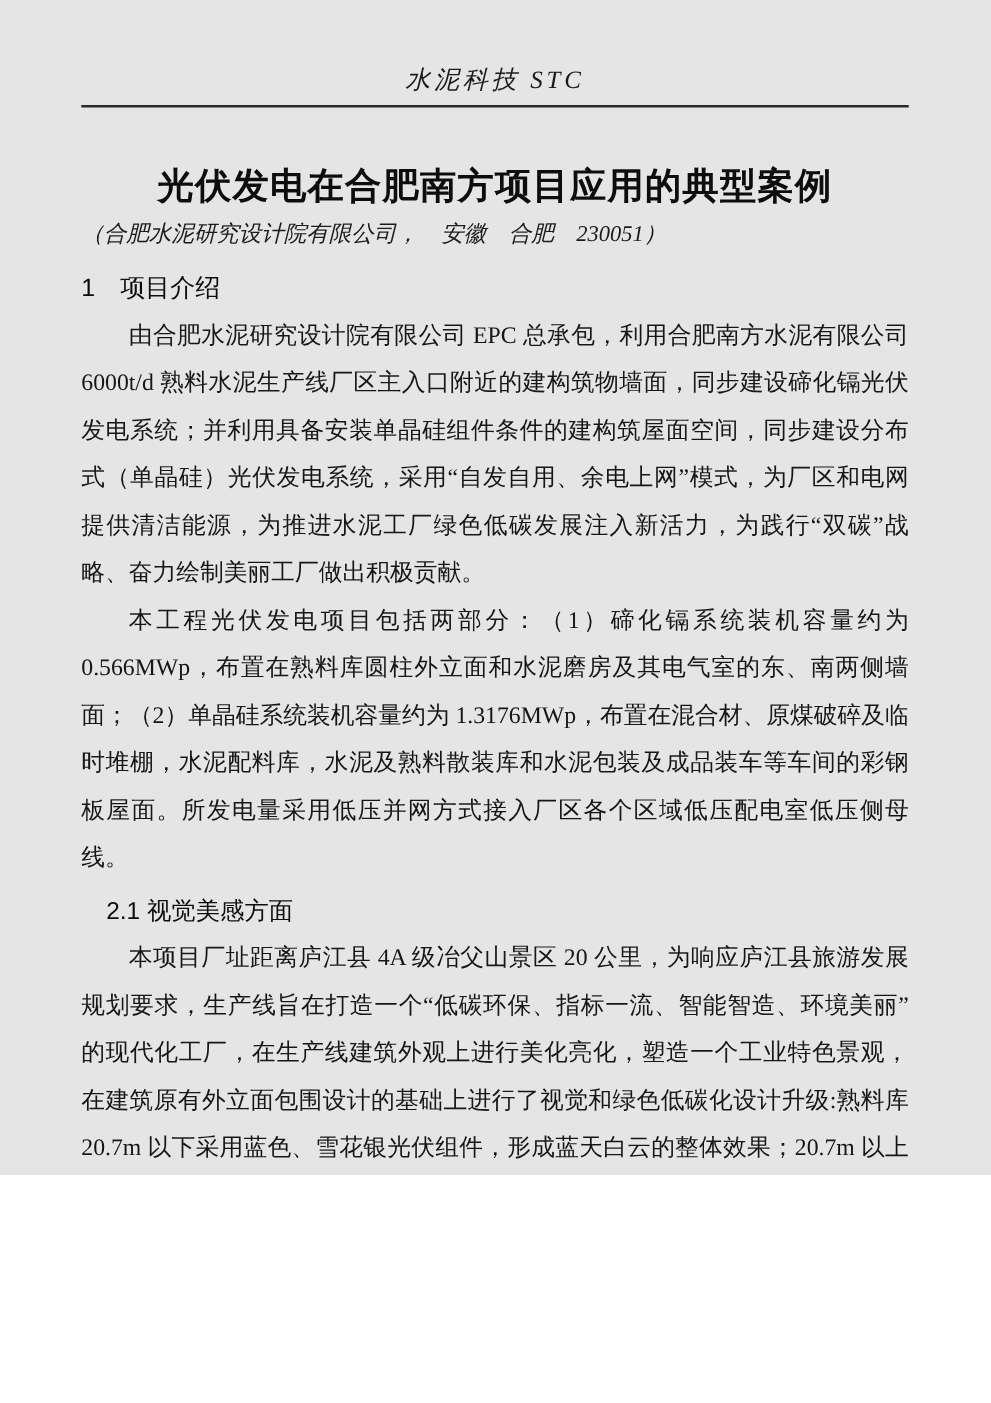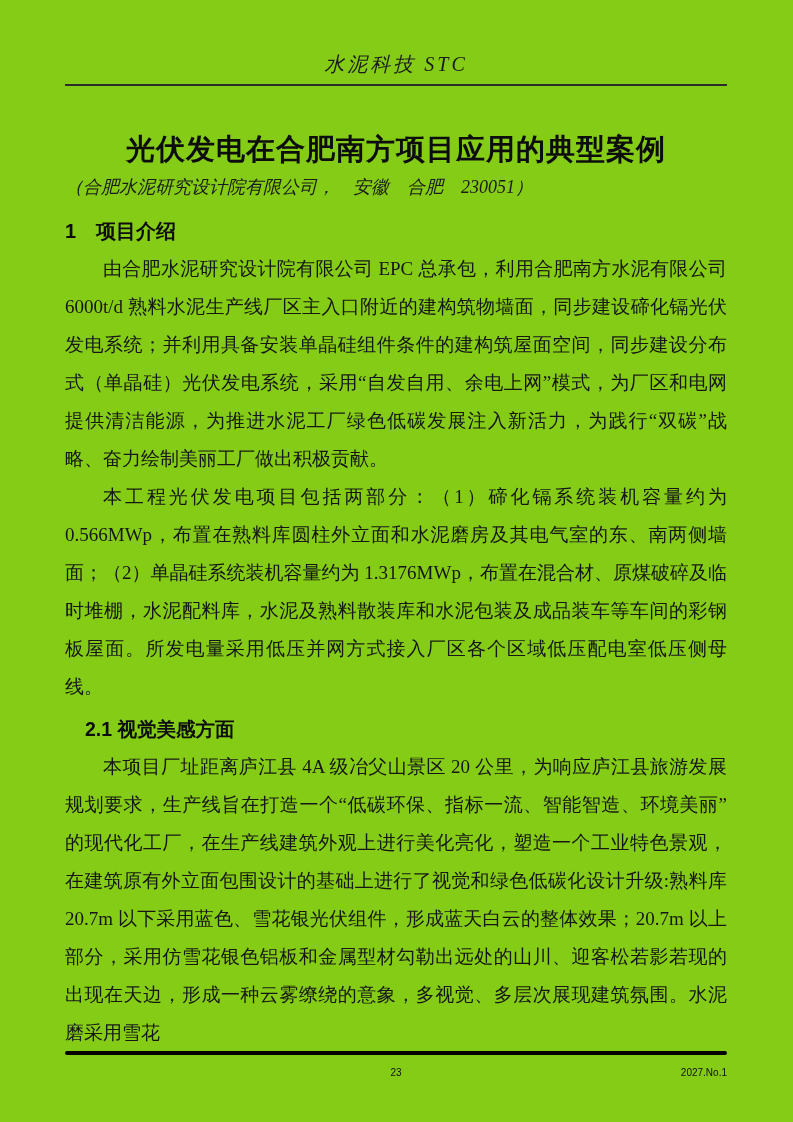--- a/index.html
+++ b/index.html
@@ -3,22 +3,22 @@
 <meta charset="utf-8">
 <style>
   html, body {
     margin: 0;
     padding: 0;
     background: #ffffff;
   }
   .page {
     position: relative;
     width: 793px;
-    height: 1122px;
-    background: #84cc16;
+    height: 940px;
+    background: #e5e5e5;
     overflow: hidden;
     font-family: "Liberation Serif", "DejaVu Serif", serif;
     color: #141414;
   }
   .content {
     position: absolute;
     left: 65px;
     top: 0;
     width: 662px;
   }
@@ -60,21 +60,21 @@
     text-align: left;
     font-size: 18px;
     line-height: 26px;
     font-style: italic;
     color: #1b1b1b;
   }
   .sec-heading {
     margin-top: 16px;
     font-size: 20px;
     line-height: 30px;
-    font-weight: 700;
+    font-weight: 400;
     font-family: "Liberation Sans", "DejaVu Sans", sans-serif;
     color: #0d0d0d;
   }
   .sec-heading.level2 {
     margin-top: 8px;
     font-size: 19.5px;
     margin-left: 20px;
   }
   .para {
     margin: 0;

